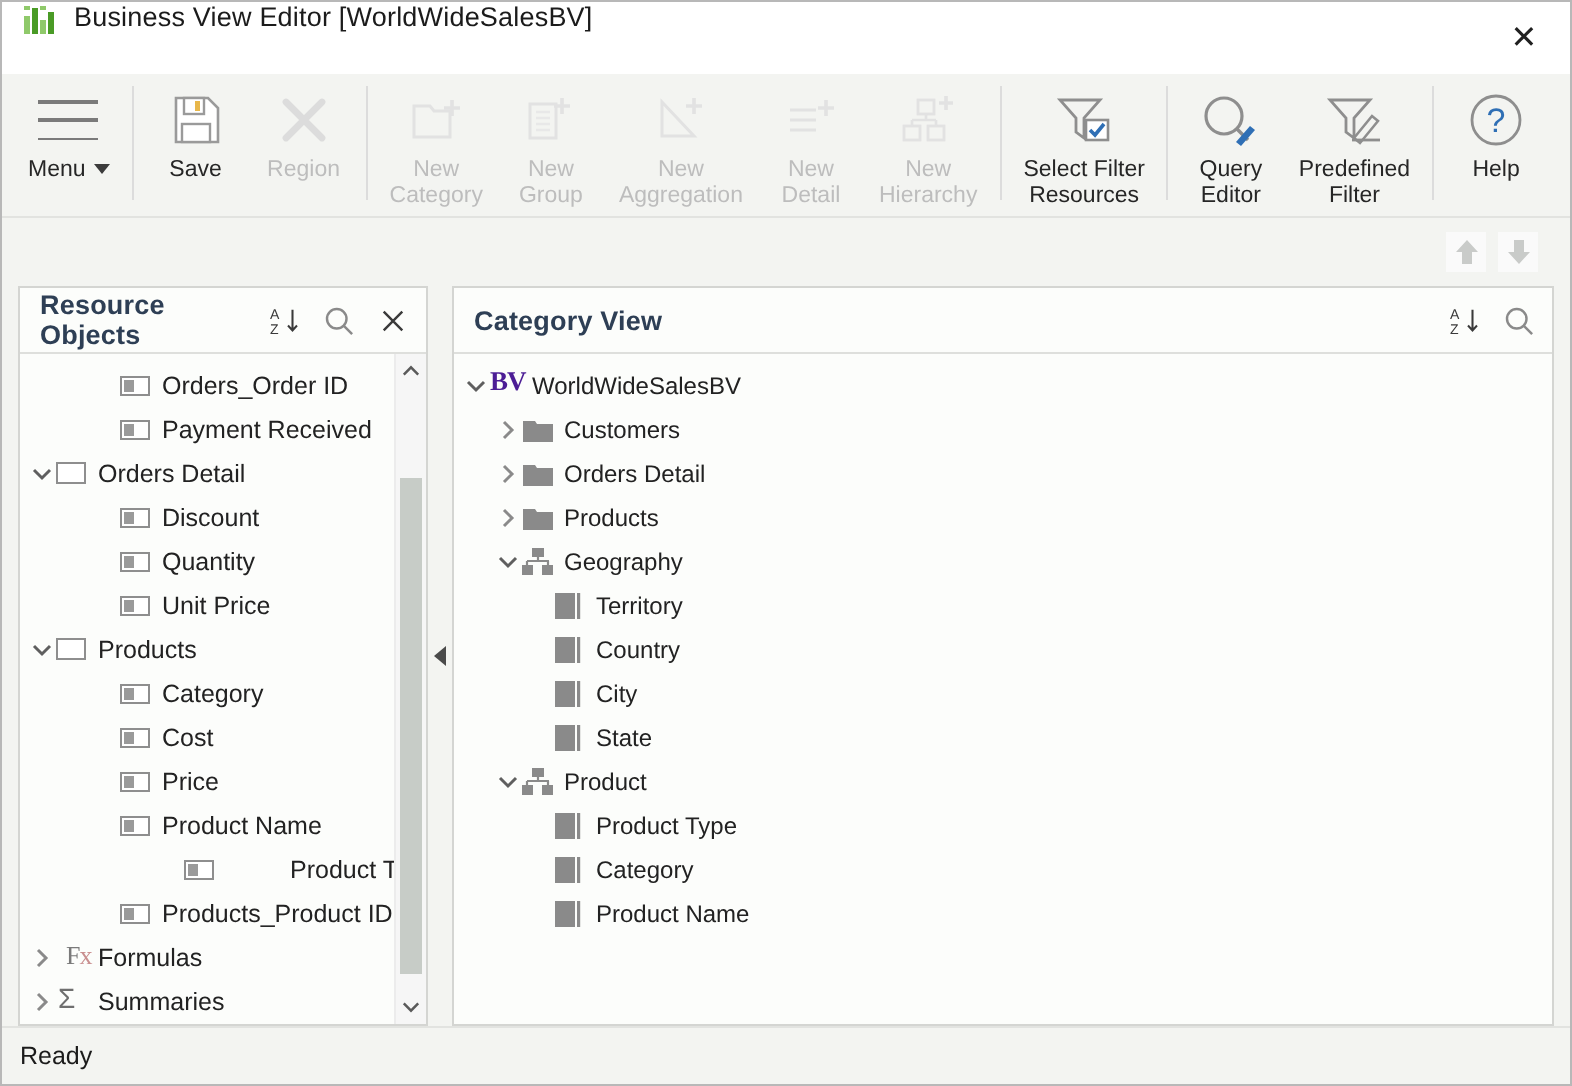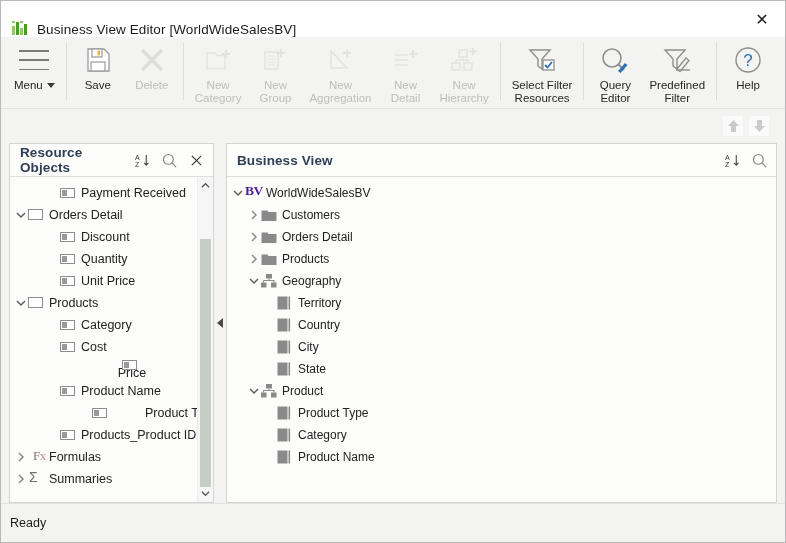--- a/index.html
+++ b/index.html
@@ -16,21 +16,21 @@
     width:786px; height:543px;
     border:1px solid #b8b8b8;
     background:#f3f4f1;
     display:flex; flex-direction:column;
   }
 
   
   .titlebar {
     height:36px; min-height:36px;
     background:#ffffff;
-    display:flex; align-items:flex-end;
+    display:flex; align-items:flex-start;
     position:relative;
   }
   .title-icon { margin-left:10px; width:18px; height:18px; position:relative; }
   .title-icon i {
     position:absolute; bottom:2px; width:3px; background:#6bb63f; display:block;
   }
   .title-icon i:nth-child(1){ left:1px;  height:9px;  background:#8fc96a;}
   .title-icon i:nth-child(2){ left:5px;  height:13px; background:#4a9b26;}
   .title-icon i:nth-child(3){ left:9px;  height:7px;  background:#8fc96a;}
   .title-icon i:nth-child(4){ left:13px; height:11px; background:#4a9b26;}
@@ -205,21 +205,21 @@
       </div>
       <div class="tb-label">Save</div>
     </div>
 
     <div class="tb-item disabled">
       <div class="glyph">
         <svg width="30" height="30" viewBox="0 0 30 30">
           <path d="M6 6 L24 24 M24 6 L6 24" stroke="#dcdcdc" stroke-width="3.4" fill="none" stroke-linecap="round"></path>
         </svg>
       </div>
-      <div class="tb-label">Delete</div>
+      <div class="tb-label">Region</div>
     </div>
 
     <div class="tb-sep"></div>
 
     <div class="tb-item disabled">
       <div class="glyph">
         <svg width="30" height="30" viewBox="0 0 30 30">
           <path d="M4 8 h8 l2 2.5 h8 v13 h-18 z" fill="none" stroke="#e2e2e2" stroke-width="1.5"></path>
           <path d="M23 5 v8 M19 9 h8" stroke="#e2e2e2" stroke-width="1.8"></path>
         </svg>
@@ -369,20 +369,27 @@
                 <path d="M1 5.5 L5 1.5 L9 5.5" stroke="#5a5a5a" stroke-width="1.4" fill="none"></path>
               </svg>
           </div>
           <div class="vs-thumb" style="top:62px;height:248px;"></div>
           <div class="vs-btn" style="position:absolute;bottom:0;left:0;right:0;">
             <svg width="9" height="7" viewBox="0 0 10 7">
                 <path d="M1 1.5 L5 5.5 L9 1.5" stroke="#5a5a5a" stroke-width="1.4" fill="none"></path>
               </svg>
           </div>
         </div>
+      <div class="row" style="padding-left: 36px;">
+            <span class="tw"></span>
+            <span class="ic">
+              <span class="ic-field" style="position:absolute;top:2px;left:0;"></span>
+            </span>
+            <span class="lbl">Orders_Order ID</span>
+          </div>
           <div class="row" style="padding-left: 36px;">
             <span class="tw"></span>
             <span class="ic">
               <span class="ic-field" style="position:absolute;top:2px;left:0;"></span>
             </span>
             <span class="lbl">Payment Received</span>
           </div>
           <div class="row" style="padding-left: 4px;">
             <span class="tw">
               <svg width="10" height="8" viewBox="0 0 10 8">
@@ -433,21 +440,21 @@
             </span>
             <span class="lbl">Category</span>
           </div>
           <div class="row" style="padding-left: 36px;">
             <span class="tw"></span>
             <span class="ic">
               <span class="ic-field" style="position:absolute;top:2px;left:0;"></span>
             </span>
             <span class="lbl">Cost</span>
           </div>
-          <div class="row" style="padding-left: 36px; flex-direction: column;">
+          <div class="row" style="padding-left: 36px;">
             <span class="tw"></span>
             <span class="ic">
               <span class="ic-field" style="position:absolute;top:2px;left:0;"></span>
             </span>
             <span class="lbl">Price</span>
           </div>
           <div class="row" style="padding-left: 36px;">
             <span class="tw"></span>
             <span class="ic">
               <span class="ic-field" style="position:absolute;top:2px;left:0;"></span>
@@ -492,21 +499,21 @@
           </div>
         </div>
     </div>
 
     <div class="splitter">
       <div class="grip"></div>
     </div>
 
     <div class="panel panel-right">
       <div class="panel-head">
-        <div class="panel-title">Business View</div>
+        <div class="panel-title">Category View</div>
         <div class="head-actions">
           <div class="hicon">
             <svg width="15" height="15" viewBox="0 0 16 16">
               <text x="0" y="7" font-size="7.5" font-family="Liberation Sans, sans-serif" fill="#3a3a3a">A</text>
               <text x="0" y="15" font-size="7.5" font-family="Liberation Sans, sans-serif" fill="#3a3a3a">Z</text>
               <path d="M12 2 V13 M9.6 10.4 L12 13 L14.4 10.4" stroke="#3a3a3a" stroke-width="1.1" fill="none"></path>
             </svg>
           </div>
           <div class="hicon">
             <svg width="15" height="15" viewBox="0 0 16 16">

